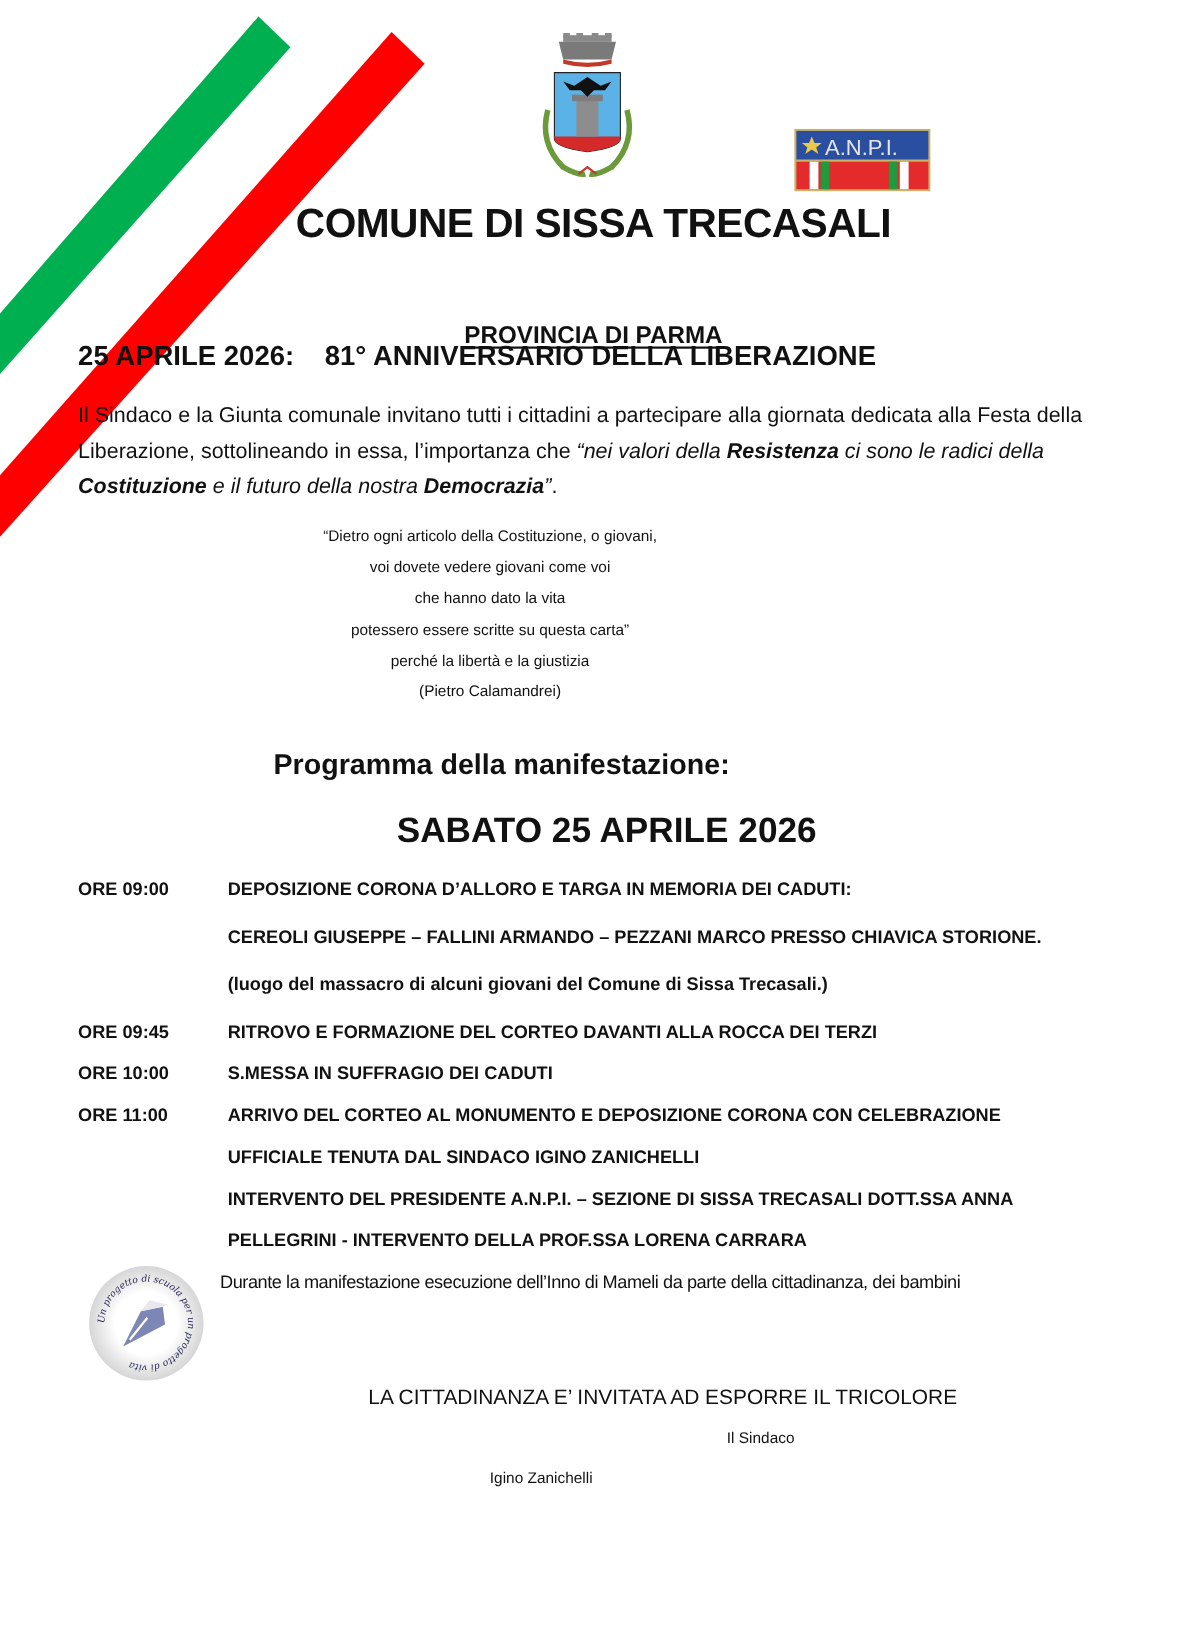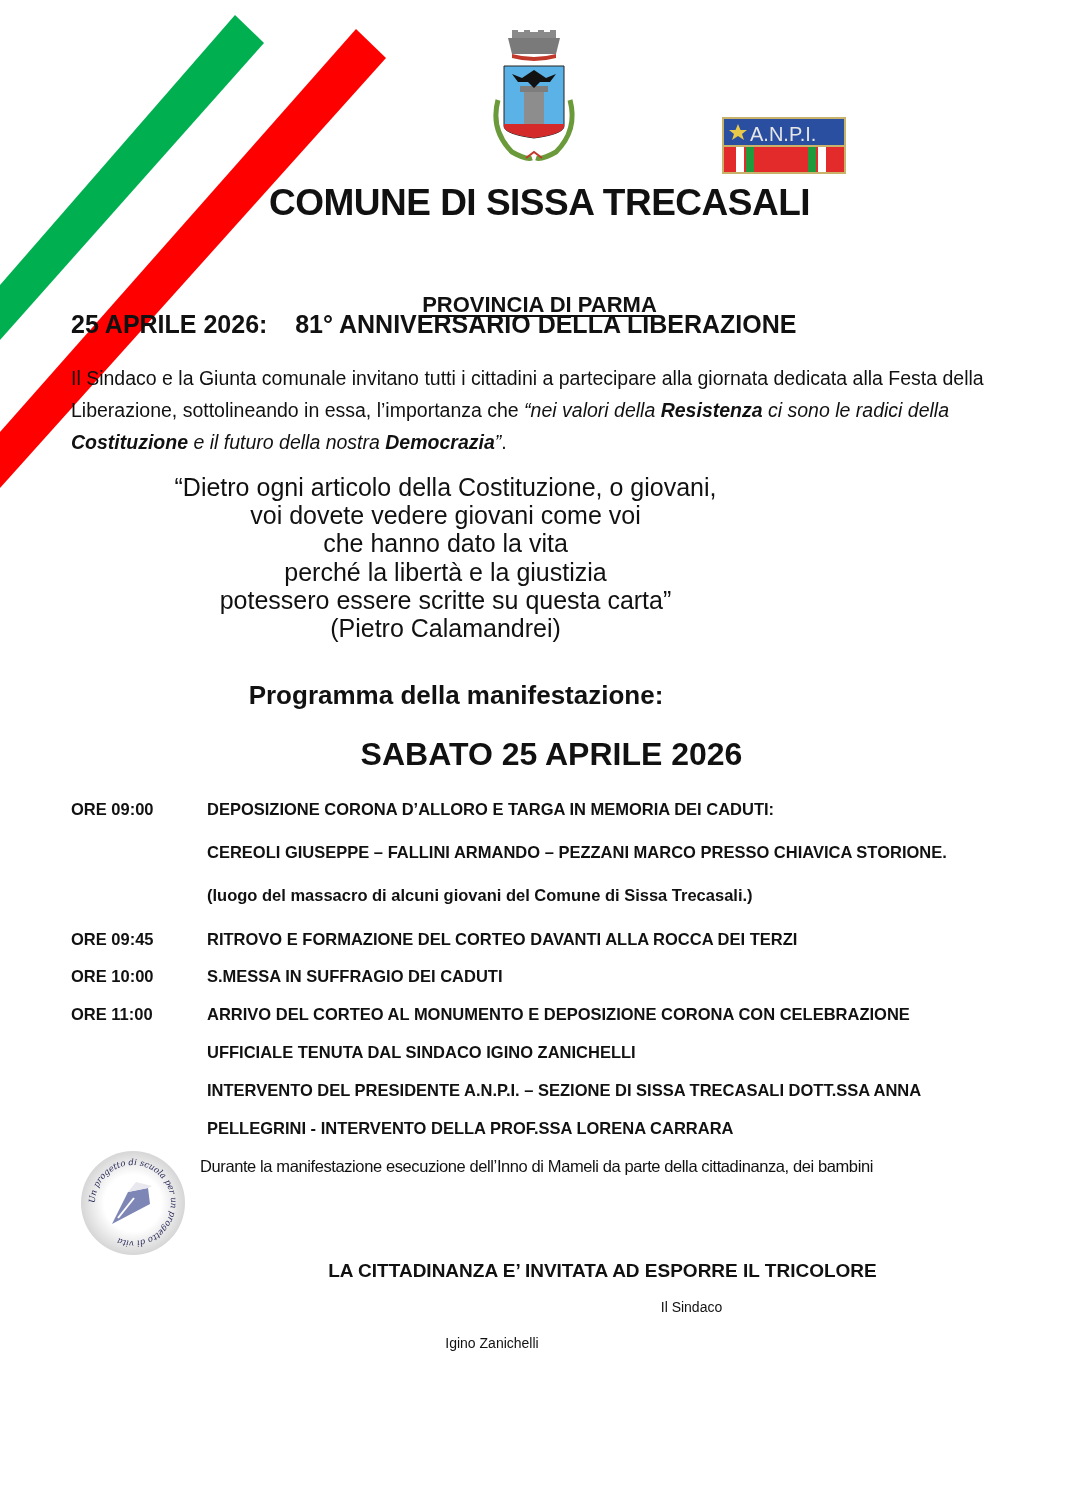--- a/index.html
+++ b/index.html
@@ -10,29 +10,29 @@
   .crest { left:482px; top:30px; width:104px; height:140px; }
   .anpi { left:722px; top:117px; width:124px; height:57px; }
   .title { left:0; width:1079px; top:182px; text-align:center; font-weight:bold;
            font-size:37px; letter-spacing:-0.5px; }
   .provincia { left:0; width:1079px; top:256px; text-align:center; font-weight:bold;
                font-size:22px; text-decoration:underline; text-underline-offset:3px;margin-top:36px; }
   .anniv { left:71px; top:310px; font-weight:bold; font-size:25px; white-space:pre; }
   .intro { left:71px; top:362px; width:950px; font-size:19.5px; line-height:32px; }
   .intro b { font-weight:bold; }
   .intro i { font-style:italic; }
-  .quote { left:0; width:891px; top:473px; text-align:center; font-size:25px; line-height:28.2px; }
+  .quote { left:0; width:891px; top:473px; text-align:center; font-size:14px; line-height:28.2px; }
   .prog-title { left:0; width:912px; top:680px; text-align:center; font-weight:bold; font-size:26px; }
   .date { left:0; width:1079px; top:736px; text-align:center; font-weight:bold; font-size:32px;margin-left:12px; }
   .row { position:absolute; font-weight:bold; font-size:16.5px; white-space:nowrap; }
   .time { left:71px; }
   .desc { left:207px; }
   .logo { left:78px; top:1148px; width:110px; height:110px; }
   .durante { left:200px; top:1154px; width:820px; font-size:16.5px; line-height:25px; letter-spacing:-0.4px; }
-  .tricolore { left:0; width:1079px; top:1260px; text-align:center; font-weight:bold; font-size:19px; padding-left:126px; box-sizing:border-box; }
+  .tricolore { left:0; width:1079px; top:1260px; text-align:center; font-weight:normal; font-size:19px; padding-left:126px; box-sizing:border-box; }
   .sindaco { left:0; width:1079px; top:1299px; text-align:center; font-size:14px; padding-left:226px; box-sizing:border-box;margin-left:39px; }
   .nome { left:0; width:984px; top:1335px; text-align:center; font-size:14px; box-sizing:border-box; }
 </style>
 </head>
 <body>
 
 <svg class="flag" viewBox="0 0 420 500">
   <polygon points="235,15 264,43 0,340 0,285" fill="#00b050"></polygon>
   <polygon points="356,29 386,58 0,488 0,432" fill="#ff0000"></polygon>
 </svg>
@@ -70,22 +70,22 @@
 <div class="abs title">COMUNE DI SISSA TRECASALI</div>
 <div class="abs provincia">PROVINCIA DI PARMA</div>
 <div class="abs anniv"><span>25 APRILE 2026:</span>    <span>81° ANNIVERSARIO DELLA LIBERAZIONE</span></div>
 
 <div class="abs intro"><span>Il Sindaco e la Giunta comunale invitano tutti i cittadini a partecipare alla giornata dedicata alla Festa della Liberazione, sottolineando in essa, l’importanza che </span><i><span>“nei valori della </span><b>Resistenza</b><span> ci sono le radici della </span><b>Costituzione</b><span> e il futuro della nostra </span><b>Democrazia</b><span>”</span></i><span>.</span></div>
 
 <div class="abs quote">
   <div>“Dietro ogni articolo della Costituzione, o giovani,</div>
   <div>voi dovete vedere giovani come voi</div>
   <div>che hanno dato la vita</div>
+  <div>potessero essere scritte su questa carta”</div>
   <div>perché la libertà e la giustizia</div>
-  <div>potessero essere scritte su questa carta”</div>
   <div>(Pietro Calamandrei)</div>
 </div>
 
 <div class="abs prog-title">Programma della manifestazione:</div>
 <div class="abs date">SABATO 25 APRILE 2026</div>
 
 <div>
   <div class="row time" style="top:800px">ORE 09:00</div>
   <div class="row desc" style="top:800px">DEPOSIZIONE CORONA D’ALLORO E TARGA IN MEMORIA DEI CADUTI:</div>
   <div class="row desc" style="top:843px">CEREOLI GIUSEPPE – FALLINI ARMANDO – PEZZANI MARCO PRESSO CHIAVICA STORIONE.</div>

